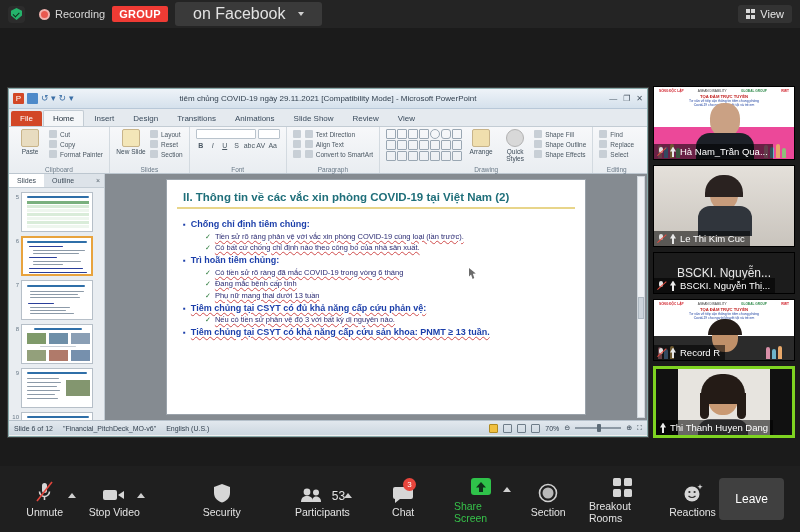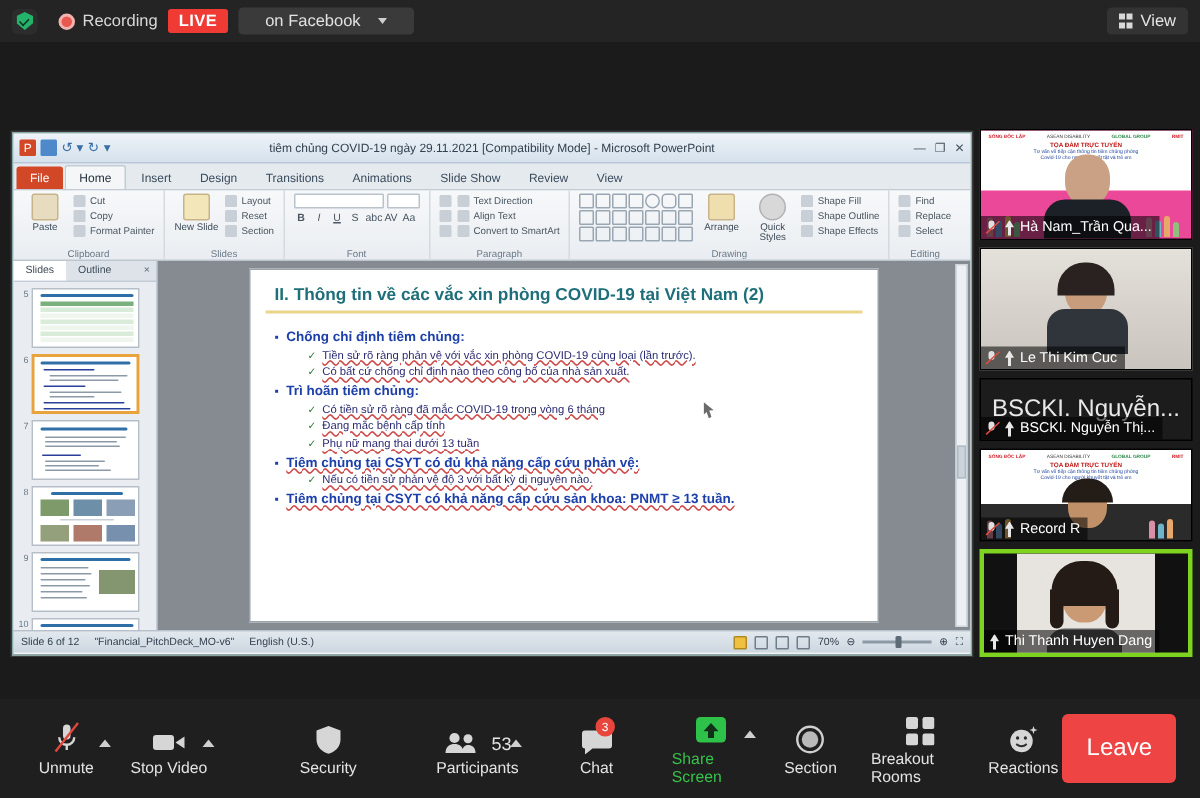--- a/index.html
+++ b/index.html
@@ -36,21 +36,21 @@
     width: 11px; height: 11px; border-radius: 50%;
     background: #e8584f; border: 2px solid #f0b2ae;
   }
   .rec-text { color: #d8d8d8; font-size: 11px; }
   .live-chip {
     background: #ef3b34; color: #fff; font-size: 11px; font-weight: bold;
     padding: 2px 7px; border-radius: 2px; letter-spacing: .3px;
   }
   .fb-chip {
     display: flex; align-items: center; gap: 12px;
-    background: #3a3a3a; color: #e2e2e2; font-size: 11px;
+    background: #3a3a3a; color: #e2e2e2; font-size: 16px;
     padding: 3px 18px; border-radius: 3px;
   }
   .caret-down {
     width: 0; height: 0; border-left: 3.5px solid transparent;
     border-right: 3.5px solid transparent; border-top: 4px solid #cfcfcf;
   }
   .view-btn {
     position: absolute; right: 8px; top: 5px;
     display: flex; align-items: center; gap: 5px;
     background: #333; color: #e6e6e6; font-size: 11px;
@@ -221,21 +221,21 @@
   .banner-logos { display: flex; justify-content: space-between; align-items: center; padding: 0 3px 1px; }
   .logo-chip { font-size: 3.2px; color: #333; line-height: 4px; white-space: nowrap; }
   .logo-red { color: #d0202a; font-weight: bold; }
   .logo-green { color: #2f8a4a; font-weight: bold; }
   .banner-t1 { font-size: 4.2px; color: #c01a1a; font-weight: bold; line-height: 5px; }
   .banner-t2 { font-size: 3.4px; color: #1b3fa0; line-height: 4.2px; }
   .crowd { position: absolute; bottom: 0; left: 0; right: 0; height: 18px; }
   .crowd span { position: absolute; bottom: 1px; width: 4px; border-radius: 2px 2px 0 0; }
   .novideo-name {
     position: absolute; left: 0; right: 0; top: 50%; transform: translateY(-50%);
-    color: #e9e9e9; font-size: 16px; text-align: center; font-weight: 500;
+    color: #e9e9e9; font-size: 12px; text-align: center; font-weight: 500;
   }
 
   
   .bottombar {
     position: absolute; left: 0; bottom: 0; width: 800px; height: 66px;
     background: #1f1f1f; display: flex; align-items: center;
   }
   .tb-item {
     position: relative; display: flex; flex-direction: column; align-items: center;
     gap: 3px; color: #e3e3e3; font-size: 10.5px; width: 72px;
@@ -245,39 +245,39 @@
     position: absolute; right: -4px; top: 12px; width: 0; height: 0;
     border-left: 4px solid transparent; border-right: 4px solid transparent;
     border-bottom: 5px solid #cfcfcf;
   }
   .badge {
     position: absolute; top: -3px; right: 14px; background: #e8453c; color: #fff;
     font-size: 8px; border-radius: 8px; min-width: 13px; height: 13px;
     display: flex; align-items: center; justify-content: center; padding: 0 3px;
   }
   .leave-btn {
-    margin-left: auto; margin-right: 16px; background: #ef4444; color: #fff;
-    font-size: 16px; padding: 14px 16px; border-radius: 4px;
+    margin-left: auto; margin-right: 16px; background: #404040; color: #fff;
+    font-size: 12px; padding: 14px 16px; border-radius: 4px;
   }
   .green { color: #36c24a !important; }
 </style>
 </head>
 <body>
 
 <div id="app">
 
   <div class="topbar">
     <div class="shield-badge">
       <div class="shield-glyph"></div>
     </div>
     <div class="rec-dot-wrap">
       <div class="rec-dot"></div>
       <span class="rec-text">Recording</span>
     </div>
-    <div class="live-chip">LIVE</div>
+    <div class="live-chip">GROUP</div>
     <div class="fb-chip">
       <span>on Facebook</span>
       <span class="caret-down"></span>
     </div>
     <div class="view-btn">
       <span class="grid-icon">
           <i></i>
           <i></i>
           <i></i>
           <i></i>

